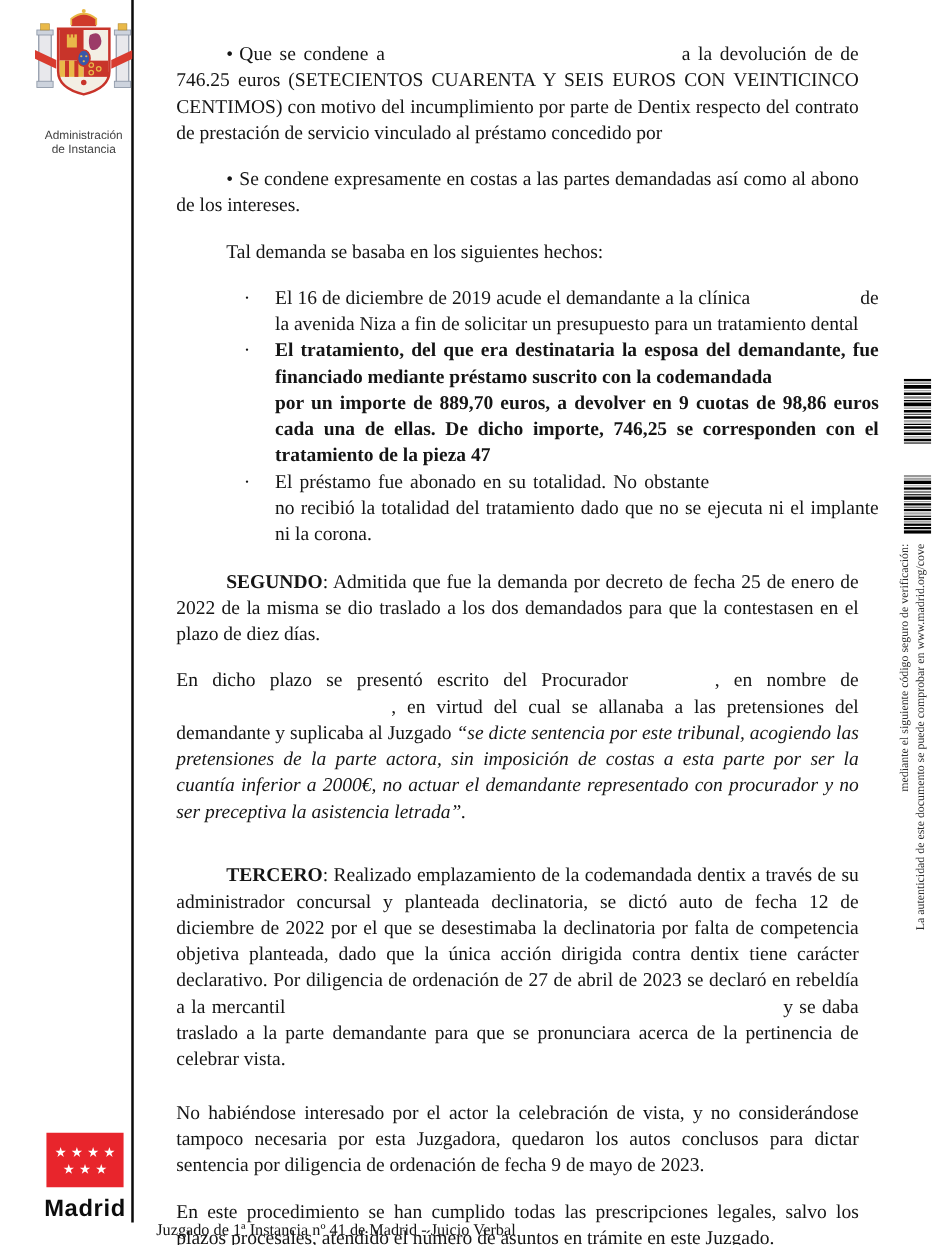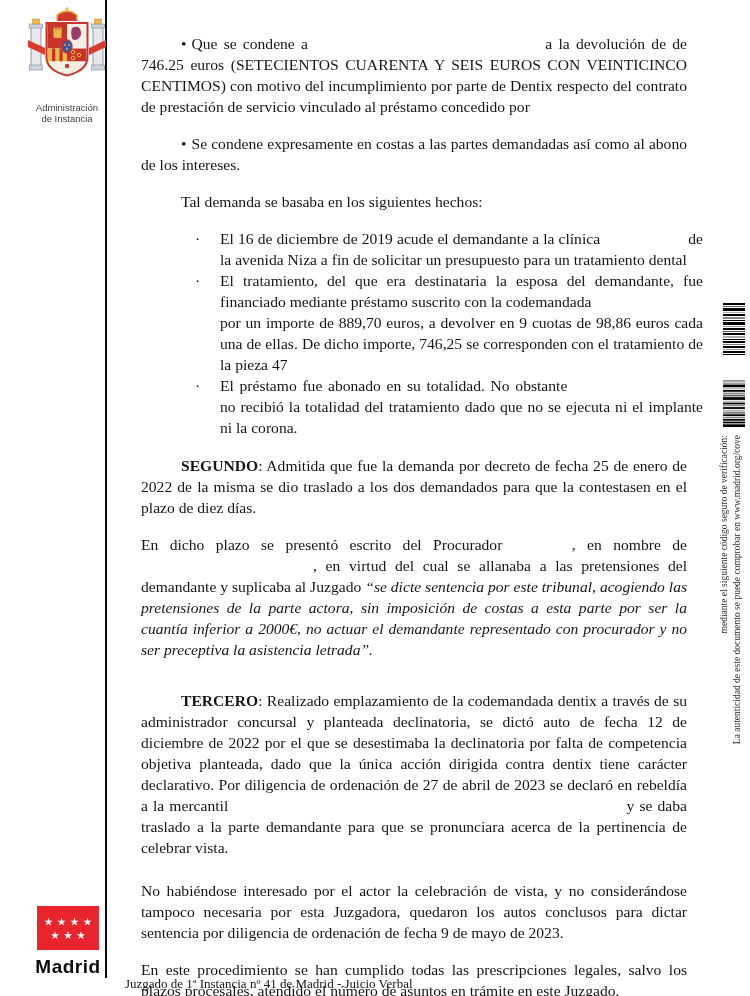--- a/index.html
+++ b/index.html
@@ -23,21 +23,21 @@
   .bul{margin-right:5px;}
   .gap{display:inline-block;height:2px;}
   .sp14{margin-top:14px !important;}
   .sp17{margin-top:17px !important;}
   .sp12{margin-top:12px !important;}
   .sp30{margin-top:30px !important;}
   .sp22{margin-top:22px !important;}
   .sp16{margin-top:16px !important;}
   .li{position:relative;padding-left:95px;}
   .li .marker{position:absolute;left:70px;top:0;}
-  .blk{display:block;}
+  .blk{display:block;font-weight:bold;}
 
   
   .barcode{position:absolute;left:723px;width:22px;}
   .bc1{top:303px;height:52px;}
   .bc2{top:380px;height:47px;}
   .side-note{position:absolute;left:566px;top:587px;width:330px;height:26px;
              transform:rotate(-90deg);font-size:9.5px;line-height:13px;
              color:#2a2a2a;text-align:right;white-space:nowrap;}
 
   .footer{position:absolute;left:125px;top:976px;font-size:13px;color:#151515;}

